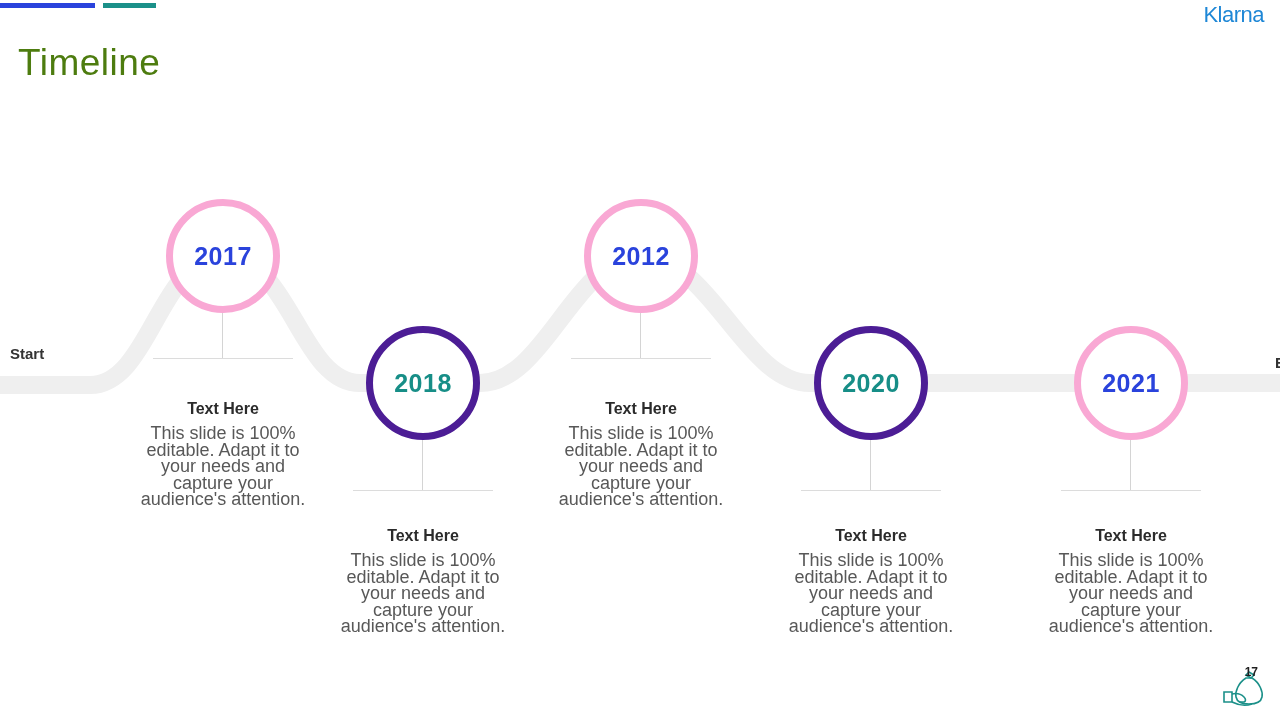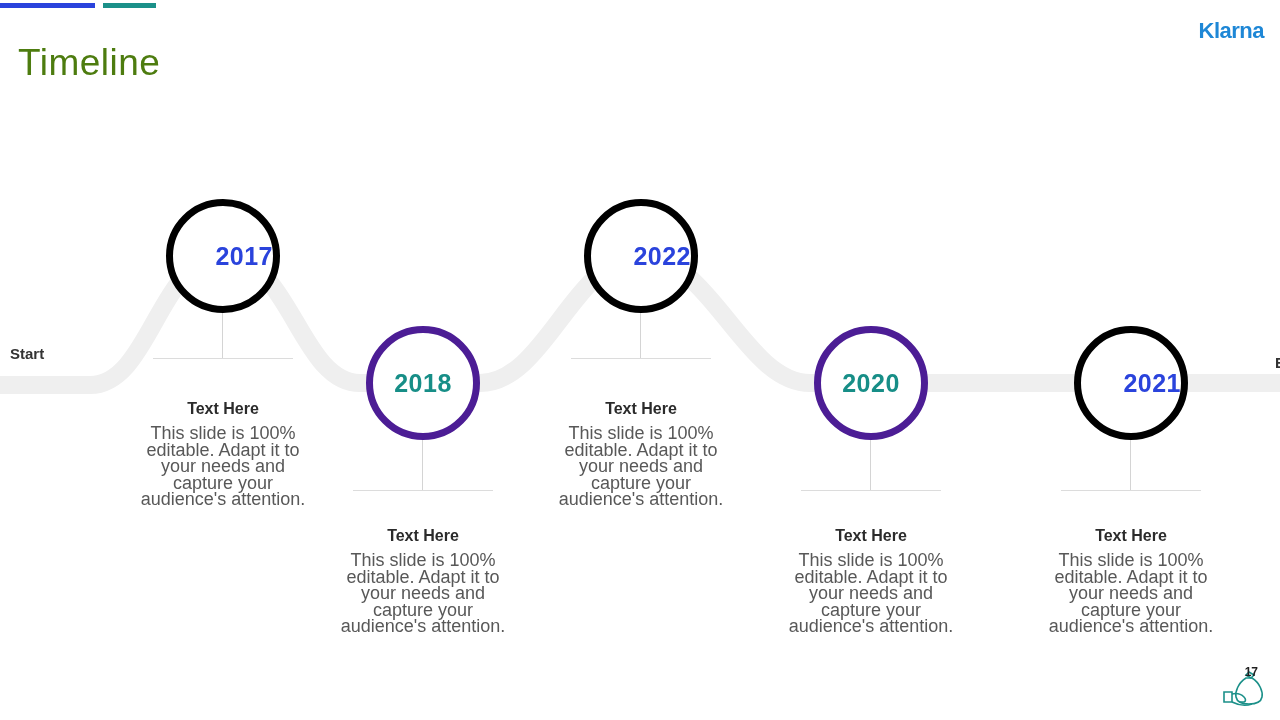--- a/index.html
+++ b/index.html
@@ -35,24 +35,23 @@
     letter-spacing: 0.5px;
     line-height: 46px;
   }
 
   
   .brand-logo {
     position: absolute;
     right: 16px;
     top: 2px;
     font-size: 22px;
-    font-weight: bold;
+    font-weight: normal;
     color: #1E87D6;
     letter-spacing: -0.5px;
-    margin-top: 16px;
   }
 
   
   .wave-layer {
     position: absolute;
     left: 0;
     top: 0;
     width: 1280px;
     height: 720px;
     pointer-events: none;
@@ -76,21 +75,21 @@
     border-radius: 50%;
     background: #ffffff;
     box-sizing: border-box;
     display: flex;
     align-items: center;
     justify-content: center;
     font-size: 25px;
     font-weight: bold;
     letter-spacing: 0.5px;
   }
-  .ring-blue { border: 7px solid #000000; color: #2A43DC; justify-content: flex-end; }
+  .ring-blue { border: 7px solid #f9a8d4; color: #2A43DC; }
   .ring-teal { border: 7px solid #4c1d95; color: #178E87; }
 
   
   .stem {
     position: absolute;
     width: 1px;
     background: #d4d4d4;
   }
   .rule {
     position: absolute;
@@ -173,21 +172,21 @@
   <span>2018</span>
 </div>
 <div class="stem" style="left:422px; top:440px; height:50px;"></div>
 <div class="rule" style="left:353px; top:490px;"></div>
 <div class="text-block" style="left:333px; top:507px;">
   <div class="block-heading">Text Here</div>
   <div class="block-body">This slide is 100% editable. Adapt it to your needs and capture your audience's attention.</div>
 </div>
 
 <div class="milestone-circle ring-blue" style="left:584px; top:199px;">
-  <span>2022</span>
+  <span>2012</span>
 </div>
 <div class="stem" style="left:640px; top:313px; height:45px;"></div>
 <div class="rule" style="left:571px; top:358px;"></div>
 <div class="text-block" style="left:551px; top:380px;">
   <div class="block-heading">Text Here</div>
   <div class="block-body">This slide is 100% editable. Adapt it to your needs and capture your audience's attention.</div>
 </div>
 
 <div class="milestone-circle ring-teal" style="left:814px; top:326px;">
   <span>2020</span>

